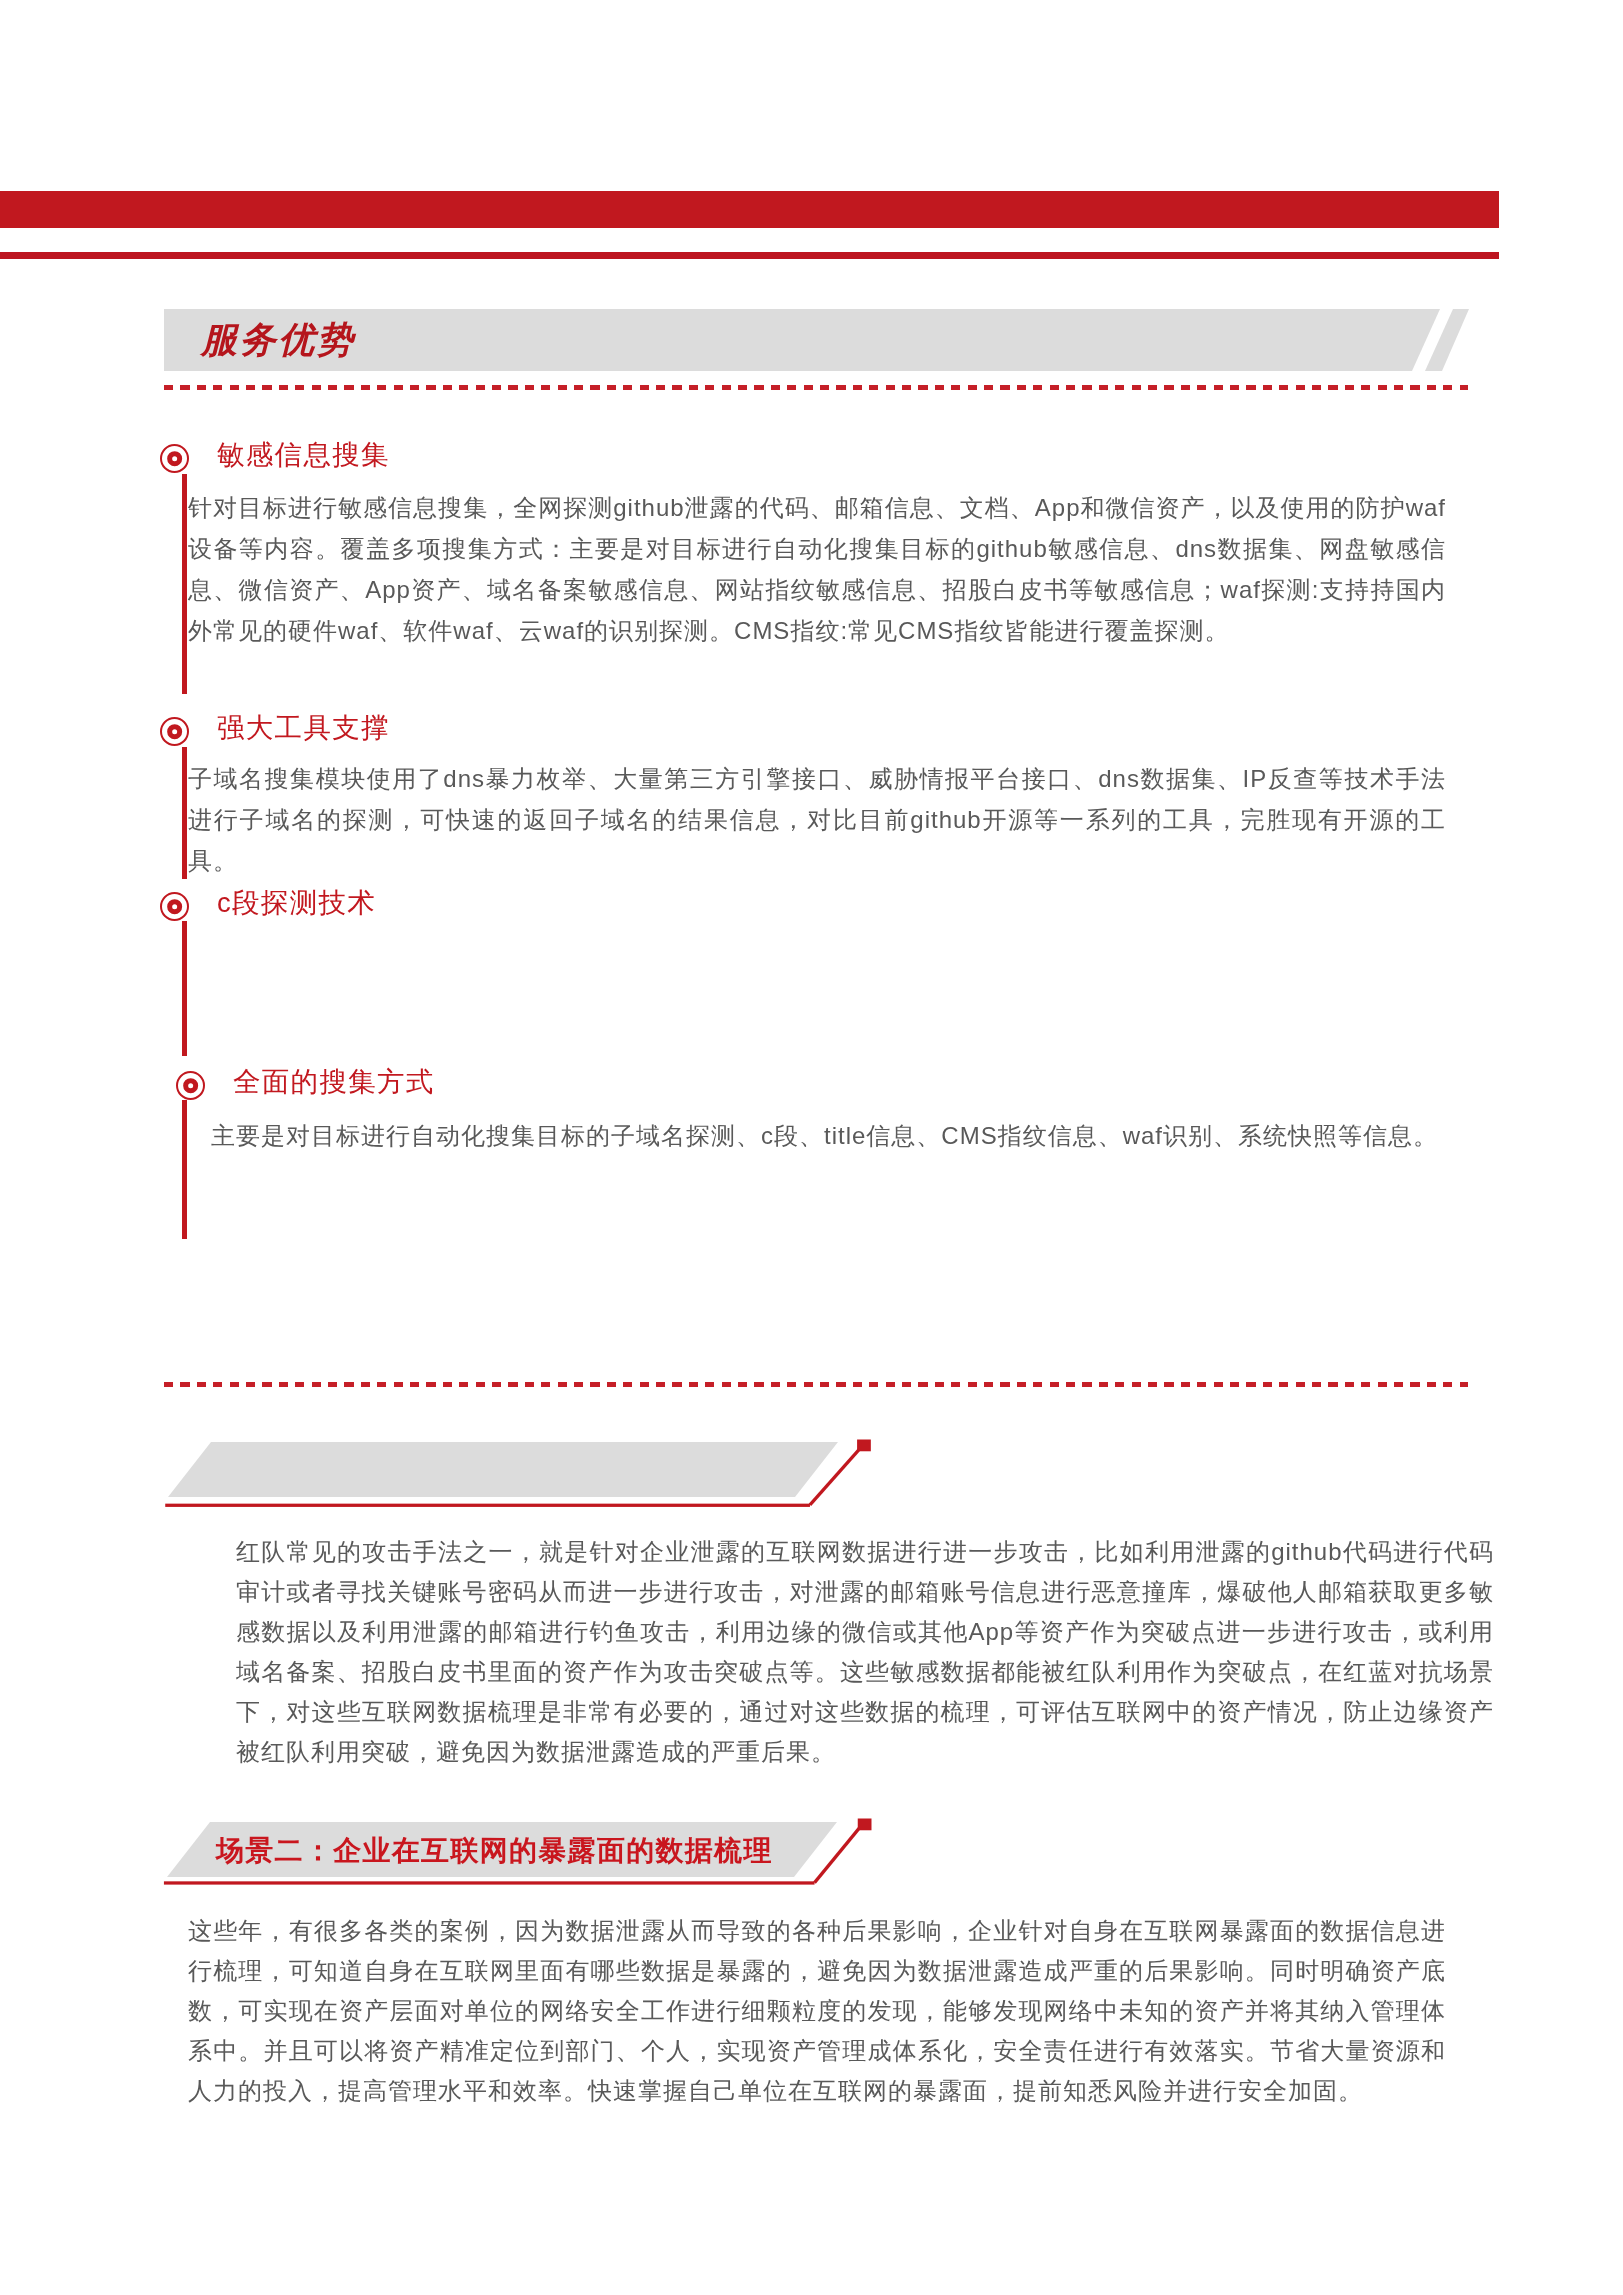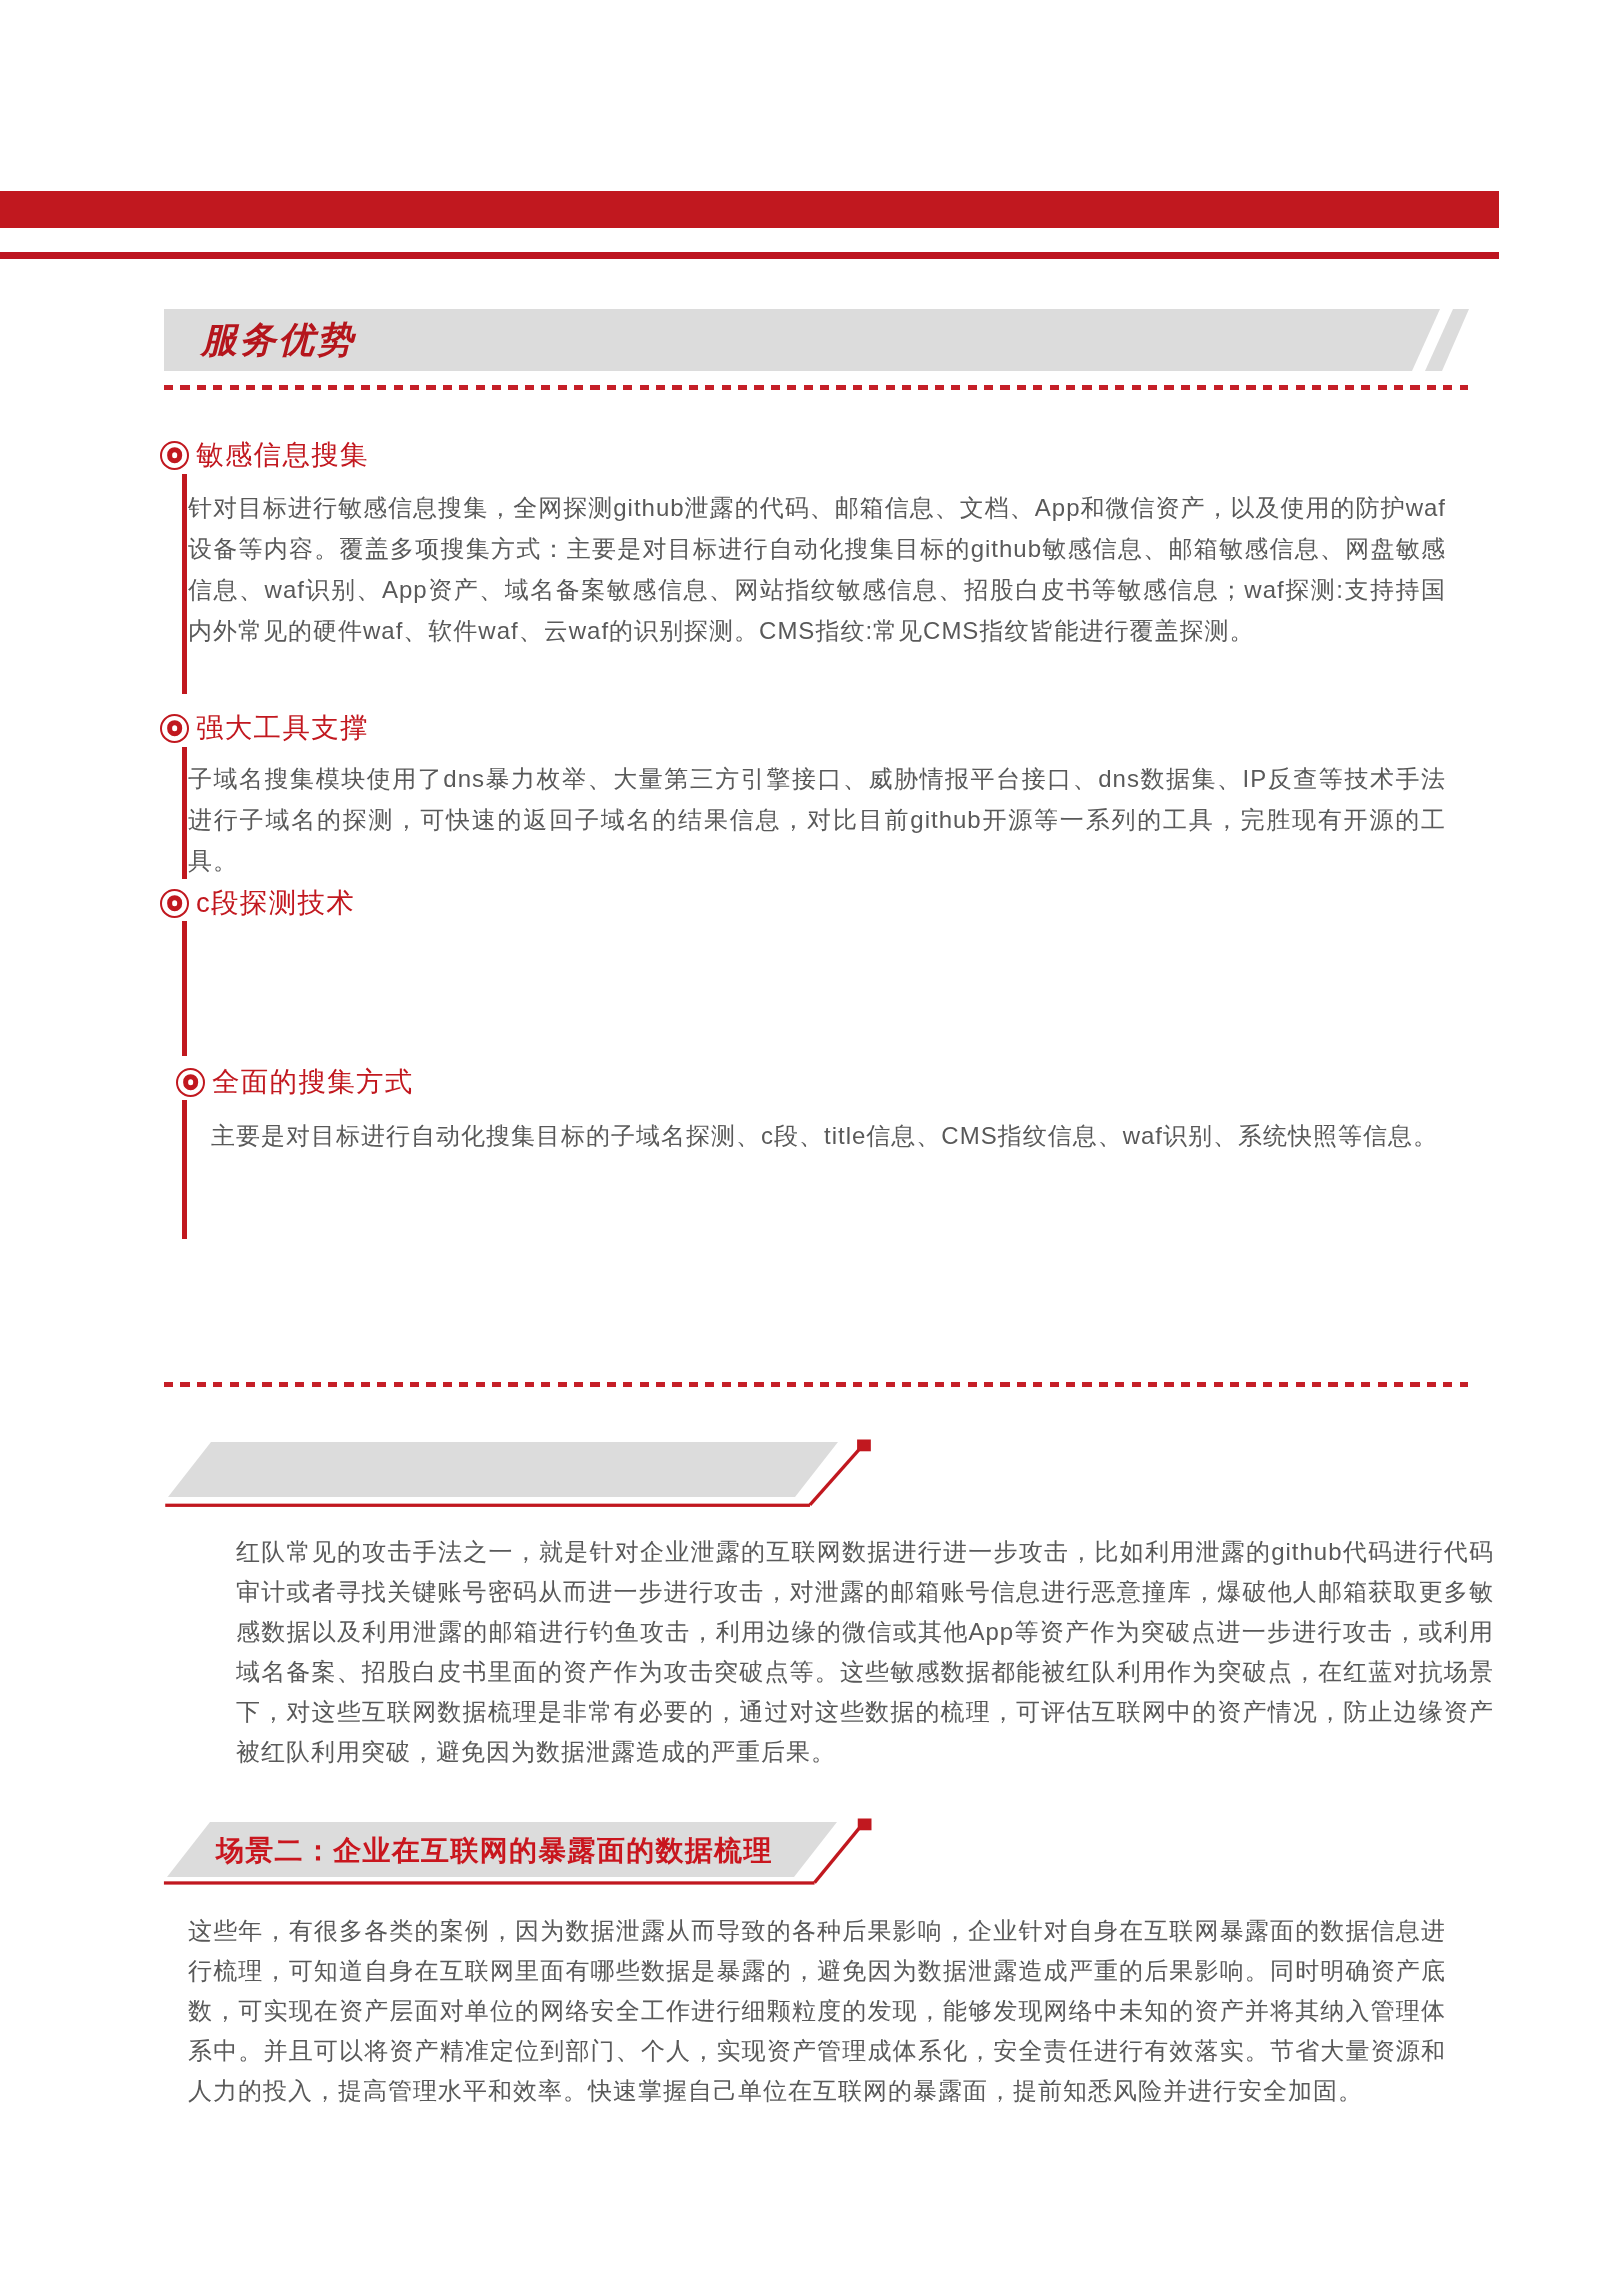--- a/index.html
+++ b/index.html
@@ -17,21 +17,21 @@
     clip-path:polygon(0 0,1276px 0,1248px 100%,0 100%);}
   .bar .bg-tip{position:absolute;inset:0;background:#dcdcdc;
     clip-path:polygon(1289px 0,1305px 0,1278px 100%,1261px 100%);}
   .bar .bar-title{position:absolute;left:37px;top:50%;transform:translateY(-50%);
     font-size:36px;font-weight:bold;font-style:italic;color:#b5151c;letter-spacing:2.6px;}
 
   .dashes{position:absolute;left:164px;width:1304px;height:4.6px;
     background:repeating-linear-gradient(90deg,#c51f28 0 9.2px,transparent 9.2px 16.4px);}
 
   
-  .sec-title{position:absolute;display:flex;align-items:center;gap:7px;}
+  .sec-title{position:absolute;display:flex;align-items:flex-end;gap:28px;}
   .ring{position:relative;width:29px;height:29px;border:2.6px solid #c1181f;border-radius:50%;
     box-sizing:border-box;flex:0 0 auto;}
   .ring::after{content:"";position:absolute;left:50%;top:50%;transform:translate(-50%,-50%);
     width:15.7px;height:15.7px;border:5.2px solid #c1181f;border-radius:50%;box-sizing:border-box;}
   .sec-title .t{font-size:27.5px;color:#c2181f;letter-spacing:1.3px;}
   .vline{position:absolute;left:182px;width:4.6px;background:#c1181f;}
   .para{position:absolute;left:188px;width:1258px;font-size:24px;line-height:41px;
     color:#595959;letter-spacing:1px;text-align:justify;}
 
   
@@ -55,21 +55,21 @@
     <div class="bg-tip"></div>
     <div class="bar-title">服务优势</div>
   </div>
   <div class="dashes" style="top:385px;"></div>
 
   <div class="sec-title" style="left:160px;top:437px;">
     <span class="ring"></span>
     <span class="t">敏感信息搜集</span>
   </div>
   <div class="vline" style="top:474px;height:220px;"></div>
-  <div class="para" style="top:487px;">针对目标进行敏感信息搜集，全网探测github泄露的代码、邮箱信息、文档、App和微信资产，以及使用的防护waf设备等内容。覆盖多项搜集方式：主要是对目标进行自动化搜集目标的github敏感信息、邮箱敏感信息、网盘敏感信息、waf识别、App资产、域名备案敏感信息、网站指纹敏感信息、招股白皮书等敏感信息；waf探测:支持持国内外常见的硬件waf、软件waf、云waf的识别探测。CMS指纹:常见CMS指纹皆能进行覆盖探测。</div>
+  <div class="para" style="top:487px;">针对目标进行敏感信息搜集，全网探测github泄露的代码、邮箱信息、文档、App和微信资产，以及使用的防护waf设备等内容。覆盖多项搜集方式：主要是对目标进行自动化搜集目标的github敏感信息、dns数据集、网盘敏感信息、微信资产、App资产、域名备案敏感信息、网站指纹敏感信息、招股白皮书等敏感信息；waf探测:支持持国内外常见的硬件waf、软件waf、云waf的识别探测。CMS指纹:常见CMS指纹皆能进行覆盖探测。</div>
 
   <div class="sec-title" style="left:160px;top:710px;">
     <span class="ring"></span>
     <span class="t">强大工具支撑</span>
   </div>
   <div class="vline" style="top:747px;height:132px;"></div>
   <div class="para" style="top:758px;">子域名搜集模块使用了dns暴力枚举、大量第三方引擎接口、威胁情报平台接口、dns数据集、IP反查等技术手法进行子域名的探测，可快速的返回子域名的结果信息，对比目前github开源等一系列的工具，完胜现有开源的工具。</div>
 
   <div class="sec-title" style="left:160px;top:885px;">
     <span class="ring"></span>

